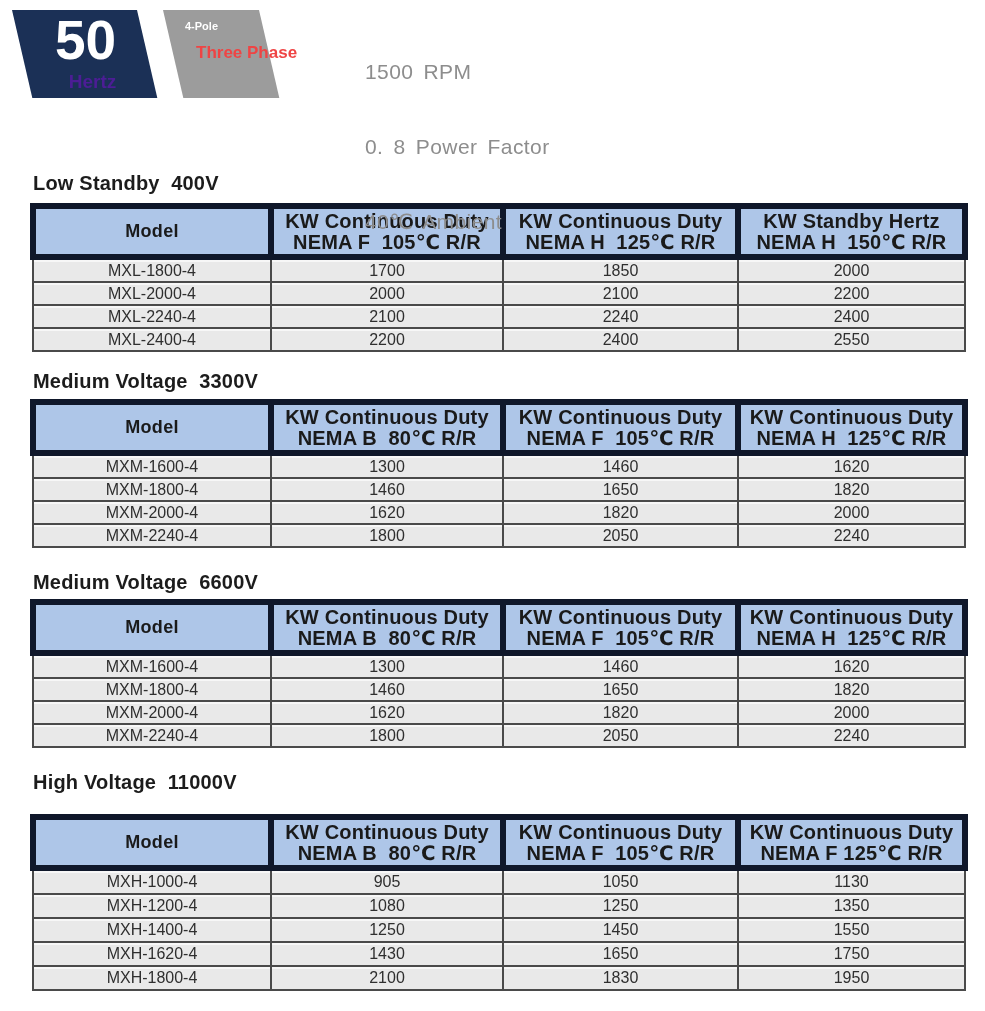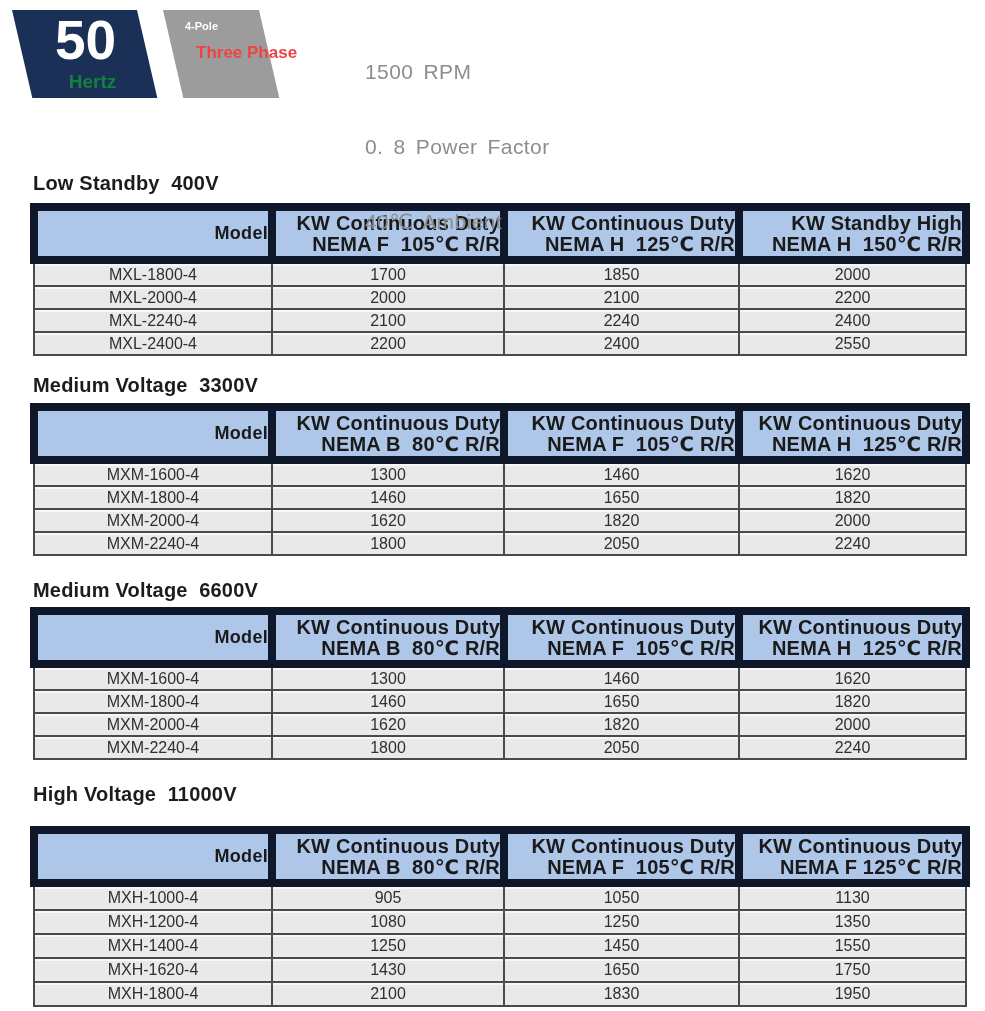--- a/index.html
+++ b/index.html
@@ -15,21 +15,21 @@
   .hero { position:relative; height:100px; }
   .shape { position:absolute; top:10px; height:88px; transform:skewX(13deg); transform-origin:0 0; }
   .shape-navy { left:12px; width:125px; background:#1b3056; }
   .shape-gray { left:163px; width:96px; background:#9c9c9c; }
   .freq-value {
     position:absolute; left:38px; top:12px; width:95px;
     text-align:center; font-size:55px; line-height:56px; font-weight:bold; color:#ffffff;
   }
   .freq-unit {
     position:absolute; left:55px; top:71px; width:75px;
-    text-align:center; font-size:19px; font-weight:bold; color:#15803d;
+    text-align:center; font-size:19px; font-weight:bold; color:#4c1d95;
   }
   .pole-line1 { position:absolute; left:185px; top:20px; font-size:11px; font-weight:bold; color:#ffffff;text-align:center; }
   .pole-line2 { position:absolute; left:196px; top:43px; font-size:17px; font-weight:bold; color:#ef4444; }
   .specs {
     position:absolute; left:365px; top:9px;
     font-size:21px; line-height:25px; color:#8d8d8d;
     word-spacing:4px; letter-spacing:0.4px; white-space:pre;
   }
 
   
@@ -45,22 +45,22 @@
 
   table.spec {
     width:932px; border-collapse:collapse; table-layout:fixed;
     border:2px solid #4a4a4a;
   }
   table.spec col.c1 { width:238px; }
   table.spec col.c2 { width:232px; }
   table.spec col.c3 { width:235px; }
   table.spec col.c4 { width:227px; }
   table.spec th {
-    background:#aec6e8; border:8px solid #0f172a;
-    height:45px; padding:0; text-align:right; vertical-align:middle;
+    background:#aec6e8; border:6px solid #0f172a;
+    height:45px; padding:0; text-align:center; vertical-align:middle;
     color:#1a1a1a; font-weight:bold;
   }
   .th-main { font-size:18px; letter-spacing:0.3px; }
   .th-line { font-size:20px; line-height:21px; letter-spacing:0.2px; white-space:pre; }
   table.spec td {
     background:#e9e9e9; border:2px solid #4a4a4a;
     height:21px; padding:0; text-align:center; vertical-align:middle;
     font-size:16px; color:#2f2f2f;
     box-shadow: inset 0 2px 0 #f7f7f7;
   }
@@ -100,21 +100,21 @@
           </th>
         <th>
           <div class="th-line">KW Continuous Duty</div>
           <div class="th-line">NEMA F  105℃ R/R</div>
         </th>
         <th>
           <div class="th-line">KW Continuous Duty</div>
           <div class="th-line">NEMA H  125℃ R/R</div>
         </th>
         <th>
-          <div class="th-line">KW Standby High</div>
+          <div class="th-line">KW Standby Hertz</div>
           <div class="th-line">NEMA H  150℃ R/R</div>
         </th>
       </tr>
     </thead>
     <tbody>
       <tr>
         <td>MXL-1800-4</td>
         <td>1700</td>
         <td>1850</td>
         <td>2000</td>

